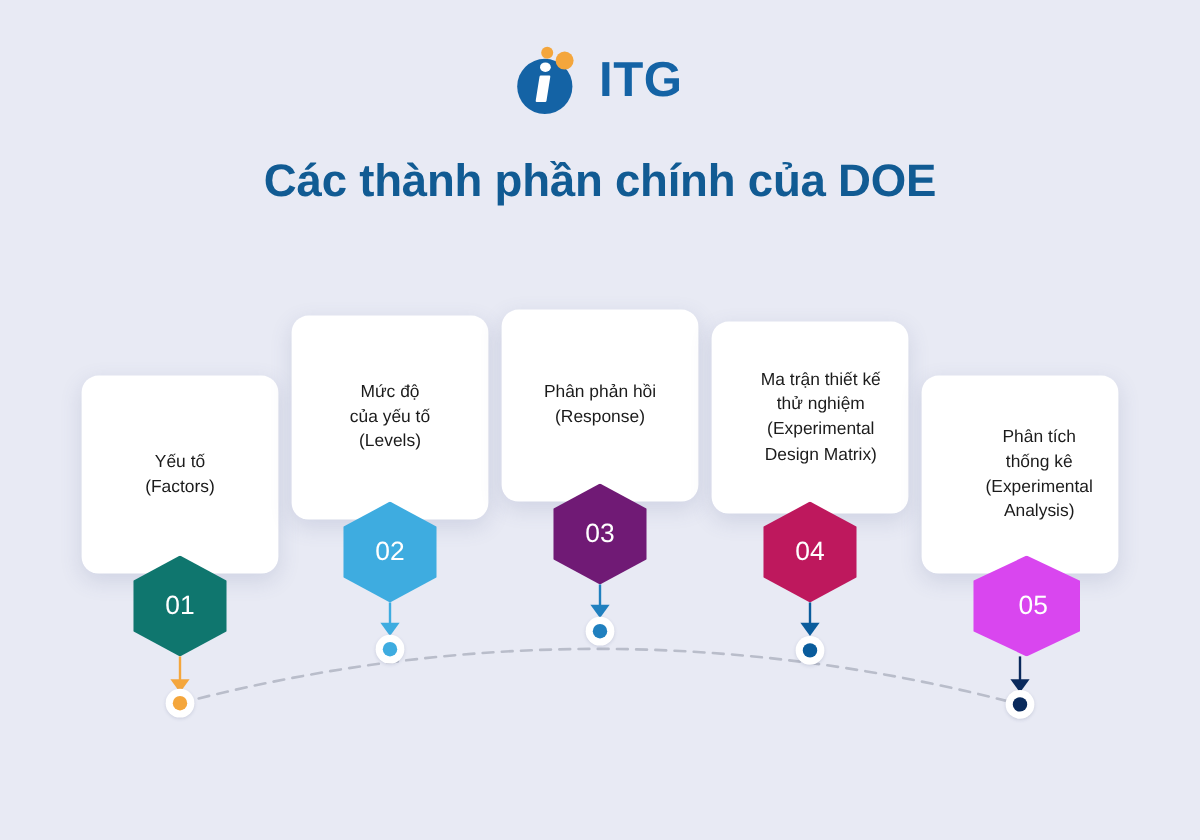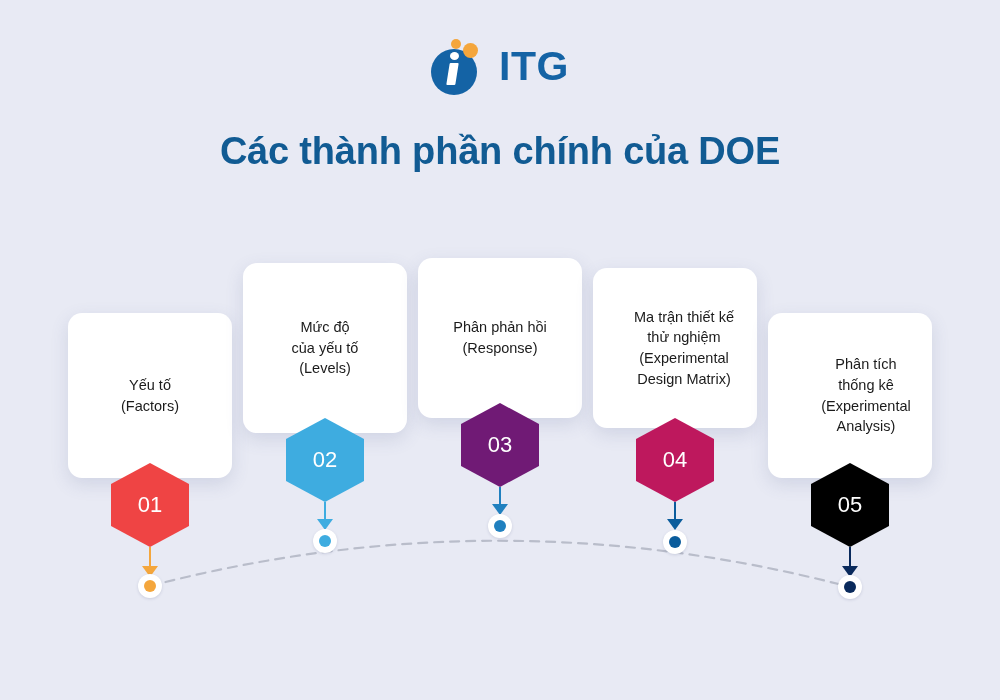--- a/index.html
+++ b/index.html
@@ -206,21 +206,21 @@
     <path d="M 150 586 Q 500 495 850 587" fill="none" stroke="#b9bdca" stroke-width="2.2" stroke-dasharray="9 7" stroke-linecap="round"></path>
   </svg>
 
   <div class="step" style="left:68px; top:0;">
     <div class="step-card" style="top:313px; height:165px;">
       <div class="step-card-text">
         <div>Yếu tố</div>
         <div>(Factors)</div>
       </div>
     </div>
-    <div class="hex" style="top:463px; background:#ef4444;">
+    <div class="hex" style="top:463px; background:#0f766e;">
       <span class="hex-label">01</span>
     </div>
     <div class="connector" style="top:547px; height:24px; background:#f4a63c;"></div>
     <div class="arrowhead" style="top:566px; border-top:11px solid #f4a63c;"></div>
     <div class="node-dot" style="left:70px; top:574px;">
       <div class="node-dot-inner" style="background:#f4a63c;"></div>
     </div>
   </div>
 
   <div class="step" style="left:243px; top:0;">
@@ -279,21 +279,21 @@
 
   <div class="step" style="left:768px; top:0;">
     <div class="step-card" style="top:313px; height:165px;padding-left:40px;">
       <div class="step-card-text">
         <div>Phân tích</div>
         <div>thống kê</div>
         <div>(Experimental</div>
         <div>Analysis)</div>
       </div>
     </div>
-    <div class="hex" style="top:463px; background:#000000;">
+    <div class="hex" style="top:463px; background:#d946ef;padding-left:11px;">
       <span class="hex-label">05</span>
     </div>
     <div class="connector" style="top:547px; height:24px; background:#0a2a5c;"></div>
     <div class="arrowhead" style="top:566px; border-top:11px solid #0a2a5c;"></div>
     <div class="node-dot" style="left:70px; top:575px;">
       <div class="node-dot-inner" style="background:#0a2a5c;"></div>
     </div>
   </div>
 
 </div>

